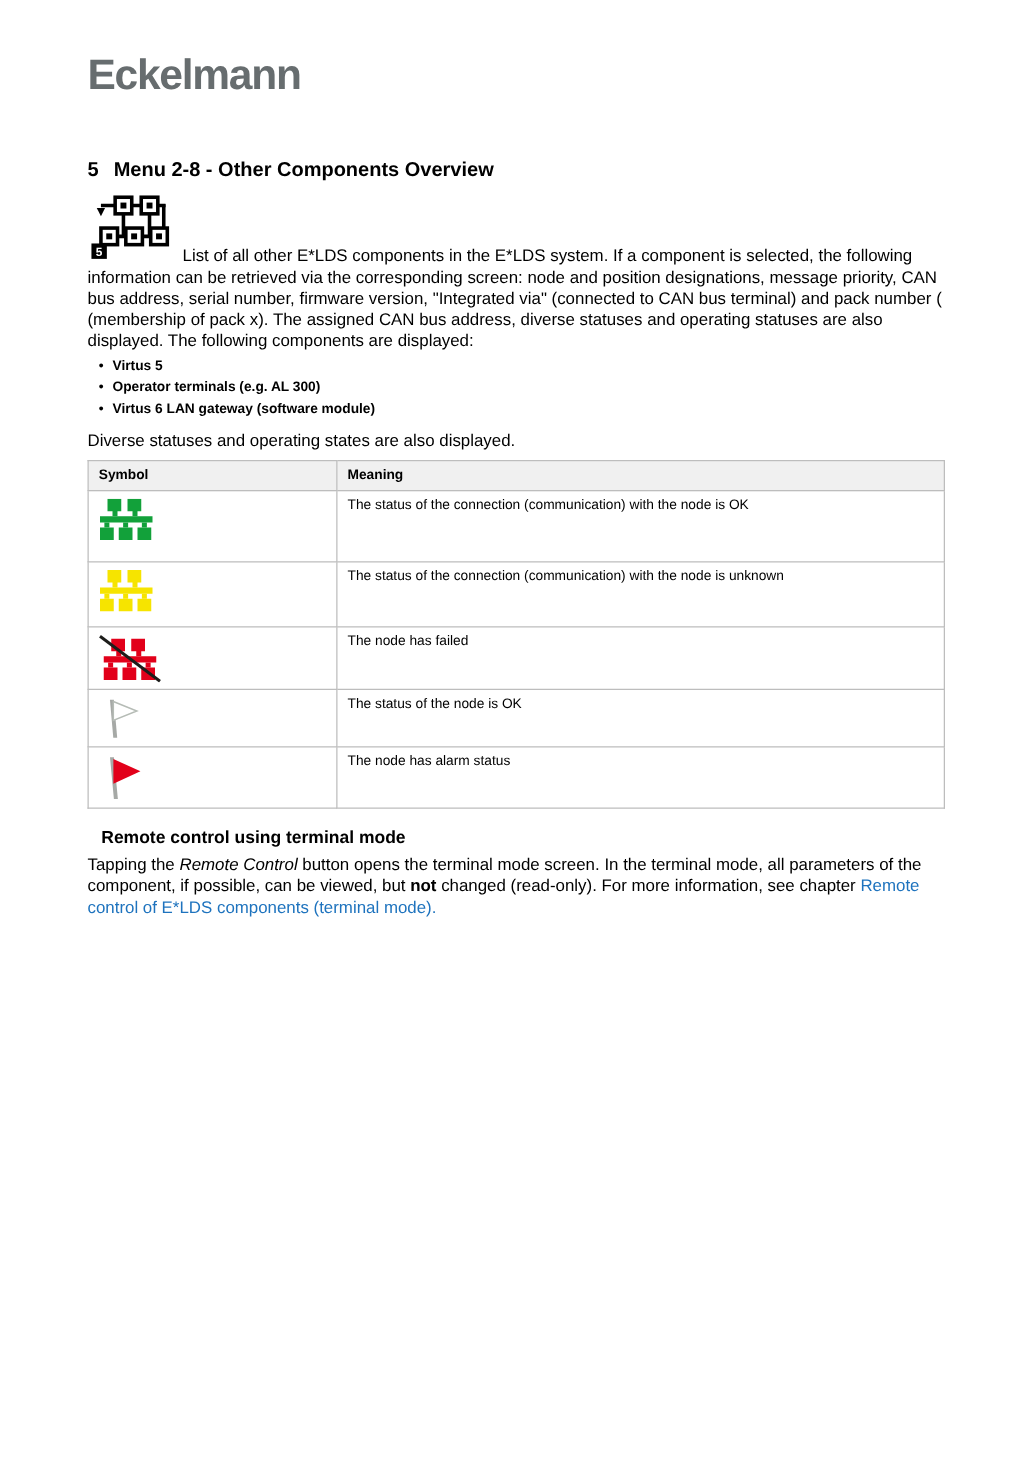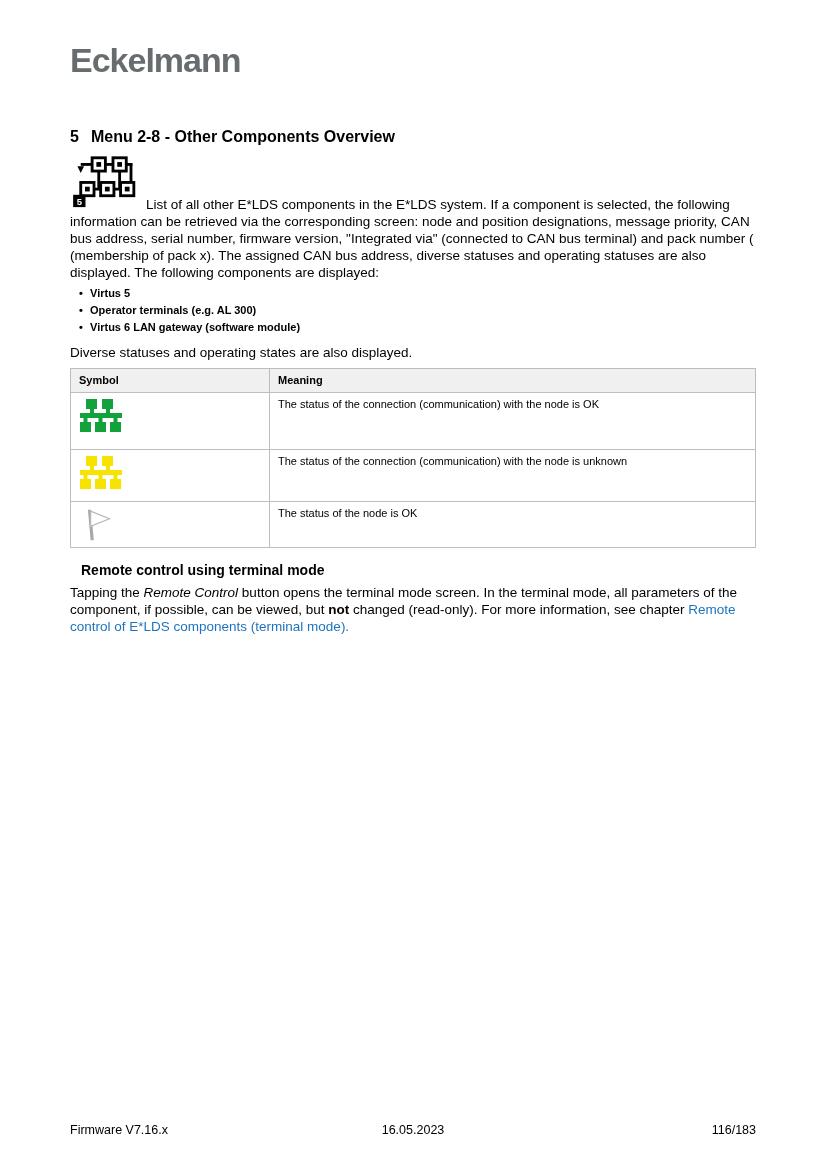--- a/index.html
+++ b/index.html
@@ -152,36 +152,61 @@
                   <rect x="19.5" y="19" width="4" height="4"></rect>
                   <rect x="34.5" y="19" width="4" height="4"></rect>
                 <rect x="1" y="23" width="11" height="10"></rect>
                   <rect x="16" y="23" width="11" height="10"></rect>
                   <rect x="31" y="23" width="11" height="10"></rect>
               </g>
             </svg>
           </td>
           <td>The status of the connection (communication) with the node is unknown</td>
         </tr>
+        <tr class="r3">
+          <td class="icon-cell">
+            <svg width="50" height="38" viewBox="0 0 50 38">
+              <g transform="translate(3,3)" fill="#e2001a">
+                <rect x="1" y="14" width="42" height="5"></rect>
+                <rect x="11" y="9" width="4" height="5"></rect>
+                  <rect x="27" y="9" width="4" height="5"></rect>
+                <rect x="7" y="0" width="11" height="10"></rect>
+                  <rect x="23" y="0" width="11" height="10"></rect>
+                <rect x="4.5" y="19" width="4" height="4"></rect>
+                  <rect x="19.5" y="19" width="4" height="4"></rect>
+                  <rect x="34.5" y="19" width="4" height="4"></rect>
+                <rect x="1" y="23" width="11" height="10"></rect>
+                  <rect x="16" y="23" width="11" height="10"></rect>
+                  <rect x="31" y="23" width="11" height="10"></rect>
+              </g>
+              <line x1="1" y1="1" x2="49" y2="37" stroke="#1d1d1b" stroke-width="2.4"></line>
+            </svg>
+          </td>
+          <td>The node has failed</td>
+        </tr>
         <tr class="r5">
           <td class="icon-cell">
             <svg width="34" height="34" viewBox="0 0 34 38">
               <polygon points="8,2 11.5,2 14.5,36 11,36" fill="#a6a9a6"></polygon>
               <polygon points="11,3.5 32,12 11,20.5" stroke="#b6bcb6" stroke-width="1.4" fill="#ffffff"></polygon>
             </svg>
           </td>
           <td>The status of the node is OK</td>
         </tr>
+        <tr class="r6">
+          <td class="icon-cell">
+            <svg width="36" height="37" viewBox="0 0 36 41">
+              <polygon points="8,2 11.5,2 15,39 11.5,39" fill="#a6a9a6"></polygon>
+              <polygon points="11,3.5 35,14.5 11,25.5" fill="#e2001a"></polygon>
+            </svg>
+          </td>
+          <td>The node has alarm status</td>
+        </tr>
       </tbody>
     </table>
 
     <h2>Remote control using terminal mode</h2>
 
     <p class="remote-p"><span>Tapping the </span><em>Remote Control</em><span> button opens the terminal mode screen. In the terminal mode, all parameters of the component, if possible, can be viewed, but </span><strong>not</strong><span> changed (read-only). For more information, see chapter </span><a class="doclink" style="color: rgb(30, 115, 190);">Remote control of E*LDS components (terminal mode).</a></p>
 
   </div>
 
-  <div class="footer">
-    <span class="f-left">Firmware V7.16.x</span>
-    <span class="f-center">16.05.2023</span>
-    <span class="f-right">116/183</span>
-  </div>
 </div>
 
 </body></html>

